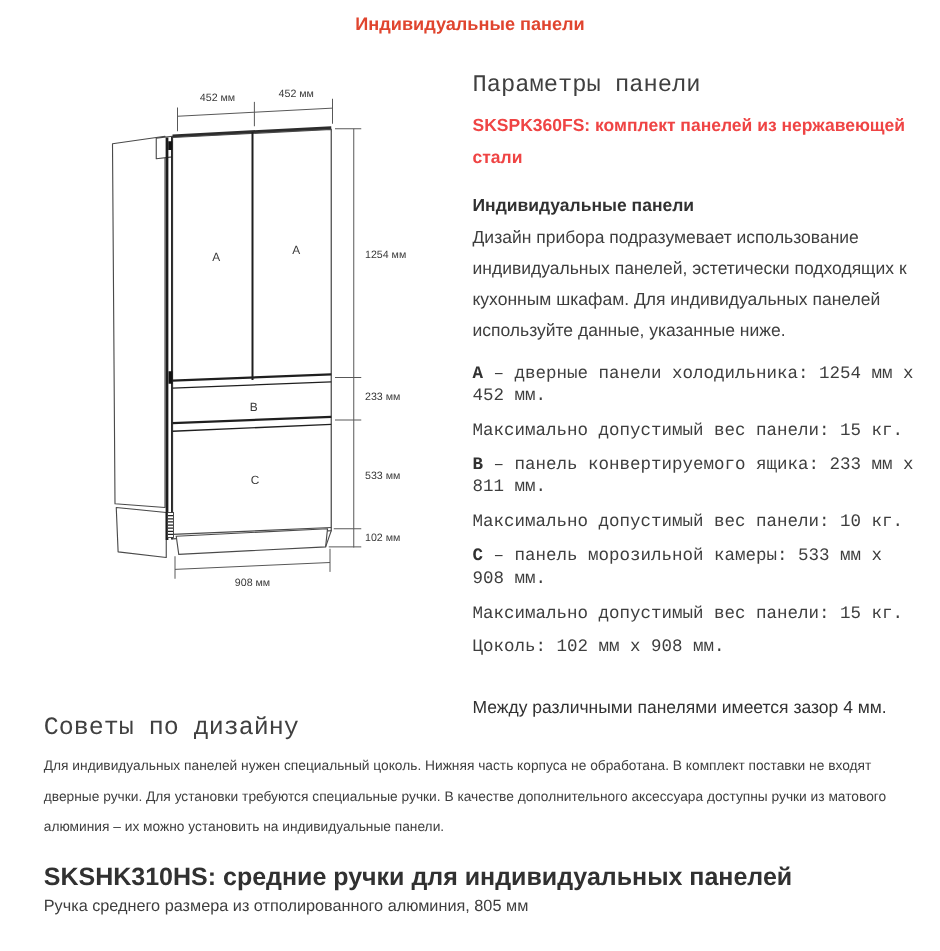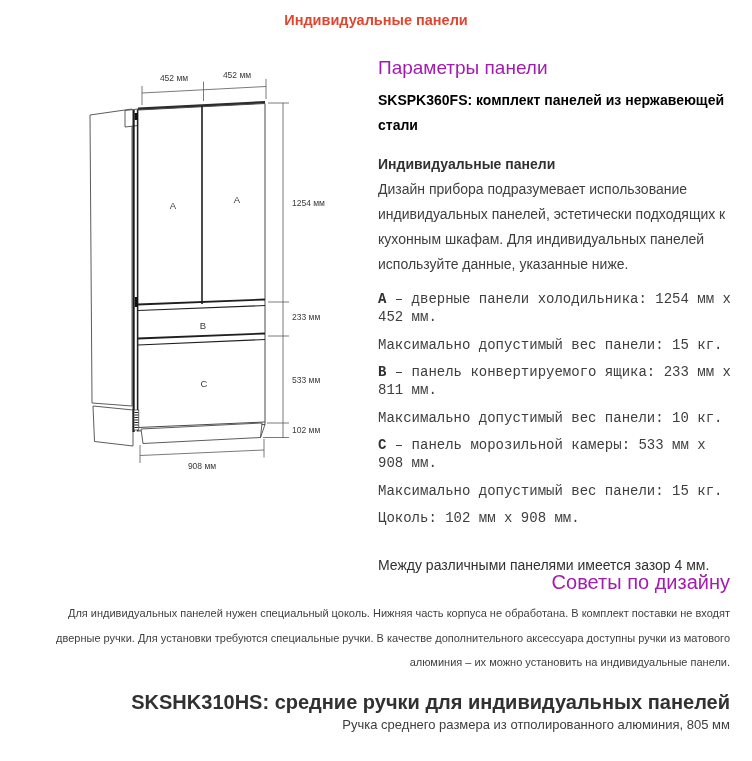--- a/index.html
+++ b/index.html
@@ -19,32 +19,32 @@
   .diagram-wrap { position:absolute; left:60px; top:53px; width:310px; height:432px; }
   .diagram-wrap svg text {
     font-family:"Liberation Sans", sans-serif;
     fill:#3a3a3a;
   }
   .dim-label { font-size:8.5px; }
   .panel-label { font-size:9.5px; fill:#3d434a; }
   
   .right-col { position:absolute; left:378px; top:57px; width:358px; }
   h2.serif {
-    font-family:Liberation Sans, sans-serif; font-weight:normal;
-    font-size:19px; color:#a21caf; margin:0 0 9px 0;
+    font-family:Liberation Mono, monospace; font-weight:normal;
+    font-size:19px; color:#404040; margin:0 0 9px 0;
   }
-  .bold-line { font-weight:bold; color:#000000; font-size:14px; line-height:25px; margin:0; }
+  .bold-line { font-weight:bold; color:#ef4444; font-size:14px; line-height:25px; margin:0; }
   p.body-par { font-size:14px; line-height:25px; margin:0 0 0 0; }
   .sub-head { font-weight:bold; color:#313131; font-size:14px; line-height:25px; margin:14px 0 0 0; }
   .spec-list { margin-top:13px;font-family:Liberation Mono, monospace; }
   .spec-line { font-size:14px; line-height:18px; margin:0 0 9.5px 0; }
   .spec-line .lead { font-weight:bold; color:#313131; }
   .gap-note { font-weight:normal; color:#313131; font-size:14px; margin:30px 0 0 0; }
   
-  .tips { position:absolute; left:35px; top:571px; width:695px;text-align:right; }
+  .tips { position:absolute; left:35px; top:571px; width:695px; }
   .tips h2.serif { font-size:20px; margin:0 0 7px 0; }
   .tips p.body-par { font-size:11px; line-height:24.5px; }
   .handle-title { font-weight:bold; color:#313131; font-size:20px; margin:17px 0 0 0; line-height:20px; }
   .handle-text { font-size:13px; margin:3px 0 0 0; line-height:20px; }
 </style>
 </head>
 <body>
 
 <div class="page-title">Индивидуальные панели</div>
 

